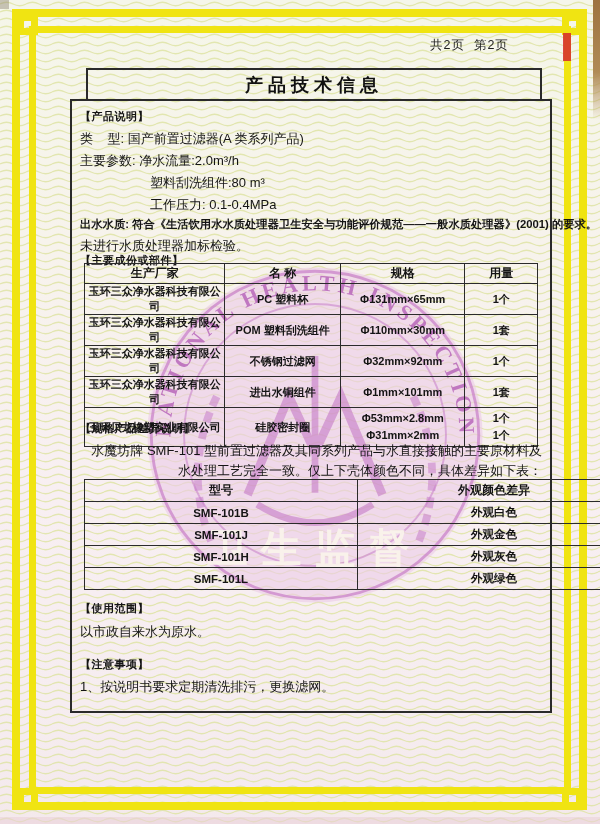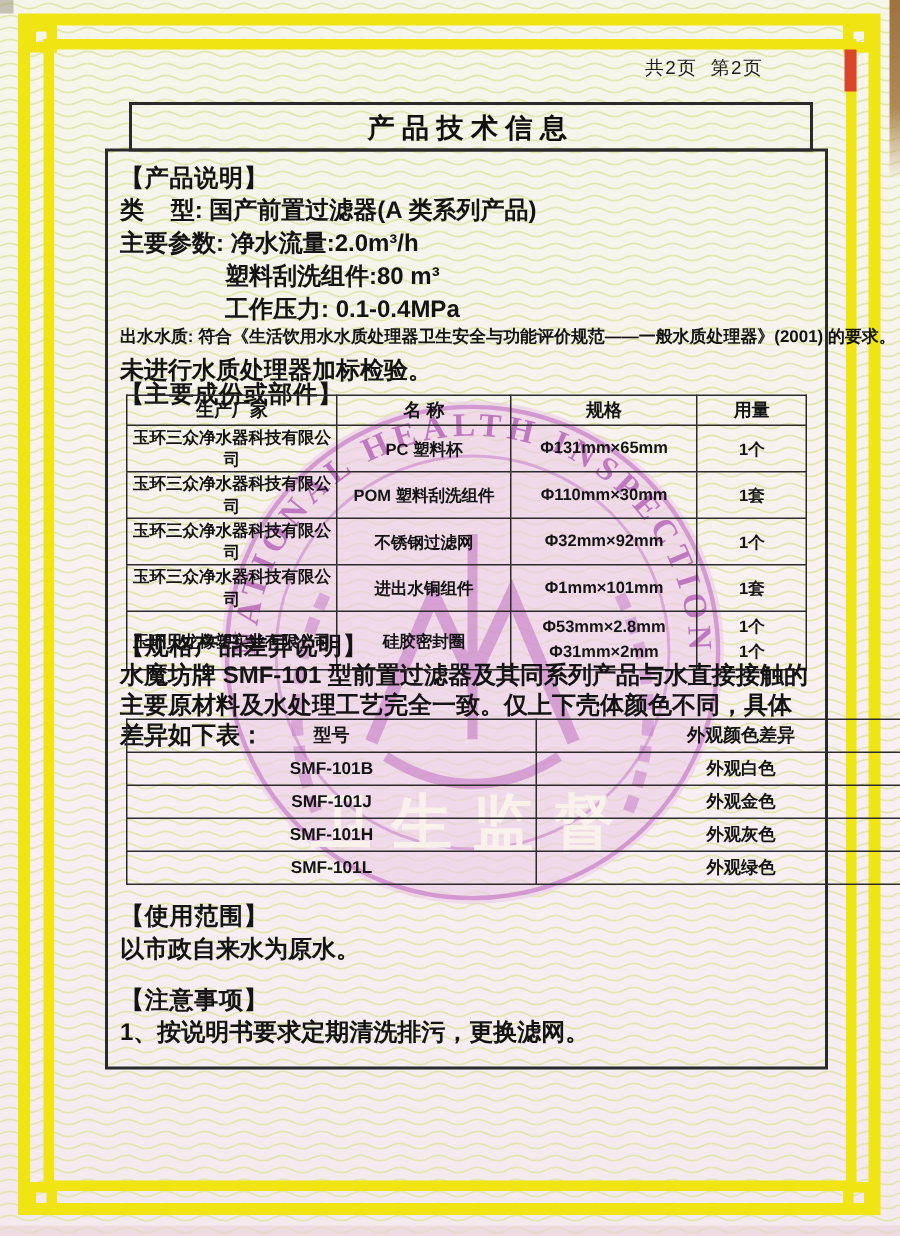--- a/index.html
+++ b/index.html
@@ -27,22 +27,22 @@
   
   .pagination{position:absolute;left:430px;top:37px;width:110px;font-size:12.5px;font-weight:normal;
               color:#1c1c1c;letter-spacing:1px;white-space:pre;}
   .title-box{position:absolute;left:86px;top:68px;width:456px;height:33px;border:2px solid #2a2a2a;
              box-sizing:border-box;display:flex;align-items:center;justify-content:center;}
   .title-box .t{font-size:18px;font-weight:bold;color:#111;letter-spacing:5px;}
 
   .content-box{position:absolute;left:70px;top:99px;width:482px;height:614px;
                border:2px solid #2a2a2a;box-sizing:border-box;}
   .abs{position:absolute;white-space:pre;color:#141414;}
-  .heading{font-size:16px;font-weight:bold;letter-spacing:.5px;}
-  .line{font-size:16px;font-weight:bold;}
+  .heading{font-size:11px;font-weight:bold;letter-spacing:.5px;}
+  .line{font-size:13px;font-weight:normal;text-align:right;}
   .small{font-size:11.3px;font-weight:bold;text-align:center;}
 
   
   table{border-collapse:collapse;table-layout:fixed;}
   td,th{border:1.6px solid #2b2b2b;font-weight:bold;color:#141414;text-align:center;
         vertical-align:middle;padding:0;overflow:hidden;}
   .tbl1{position:absolute;left:12px;top:162px;width:454px;}
   .tbl1 th{font-size:12px;height:19px;}
   .tbl1 td{font-size:11px;height:19px;}
   .tbl1 td.merged{height:38px;}

